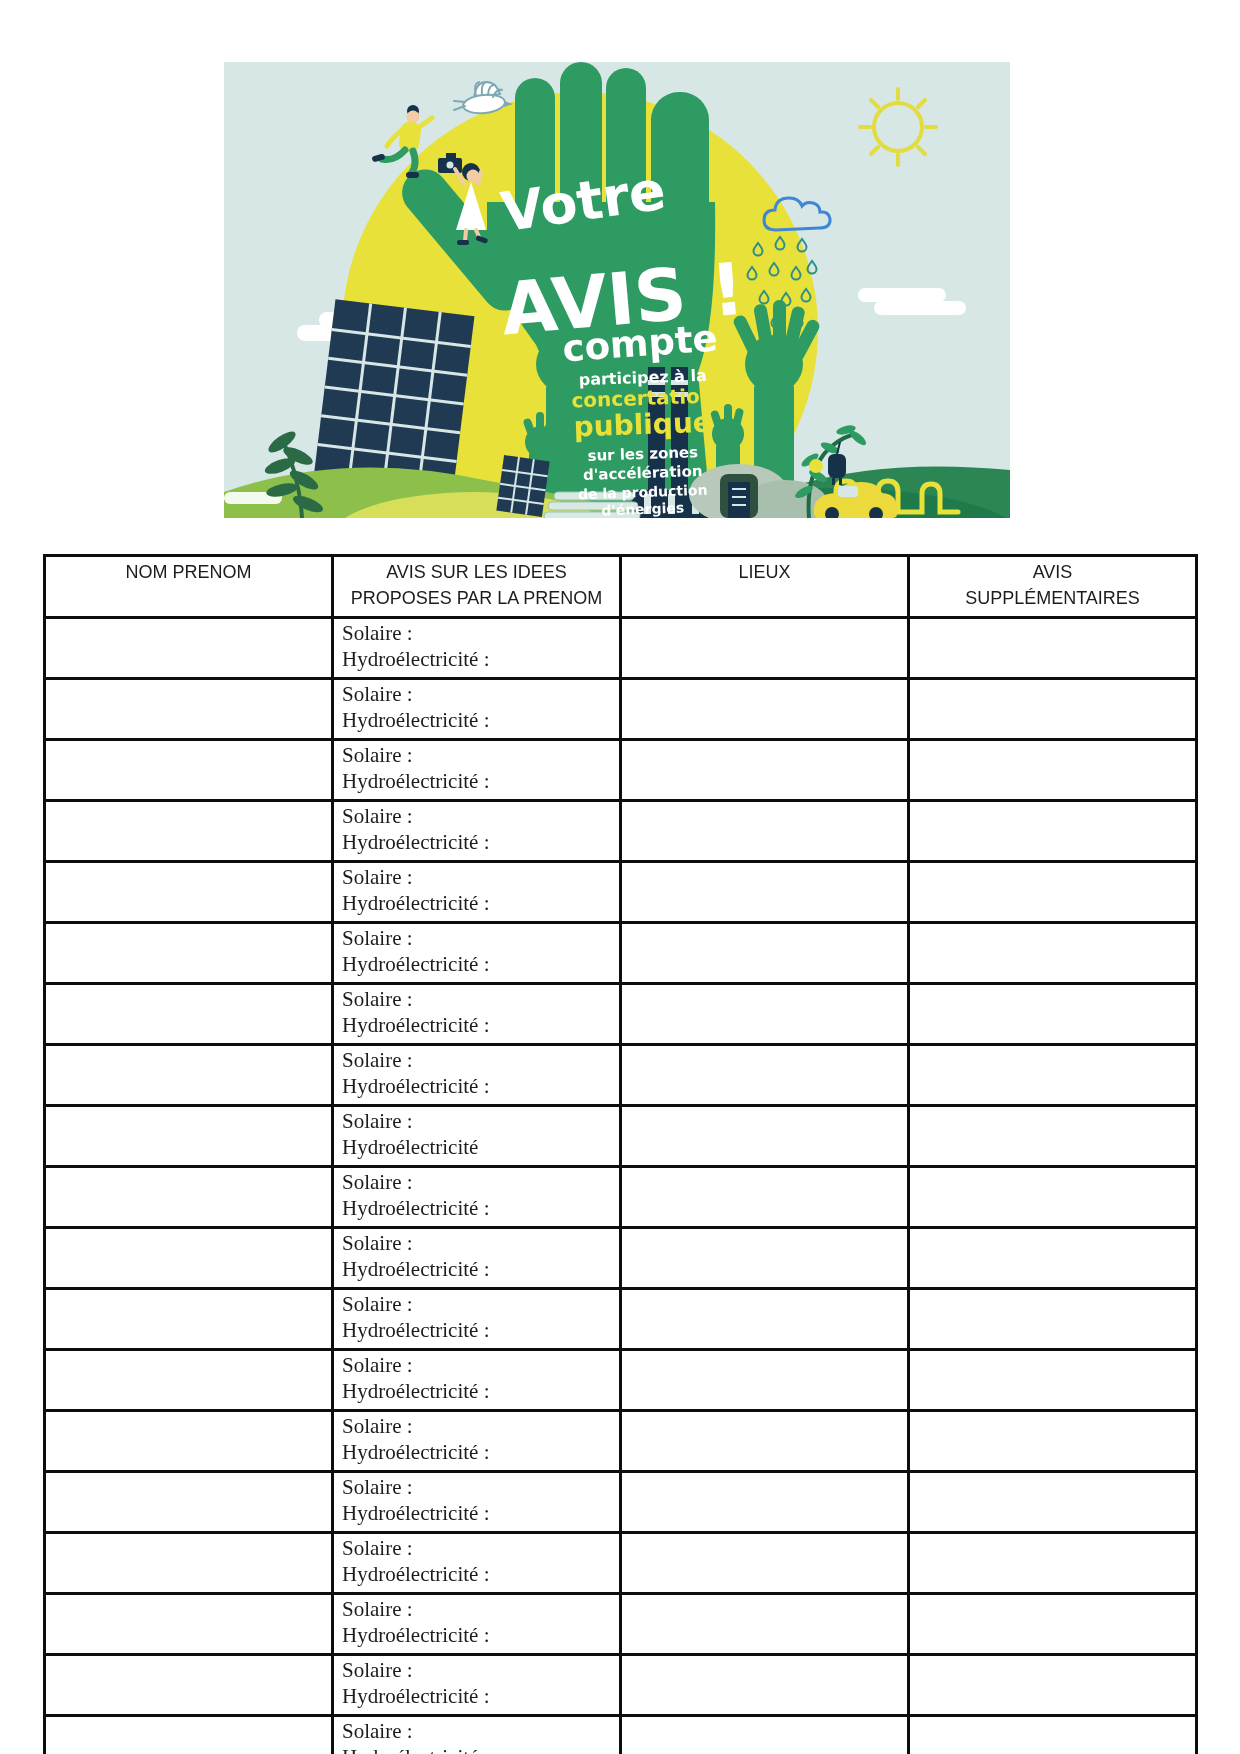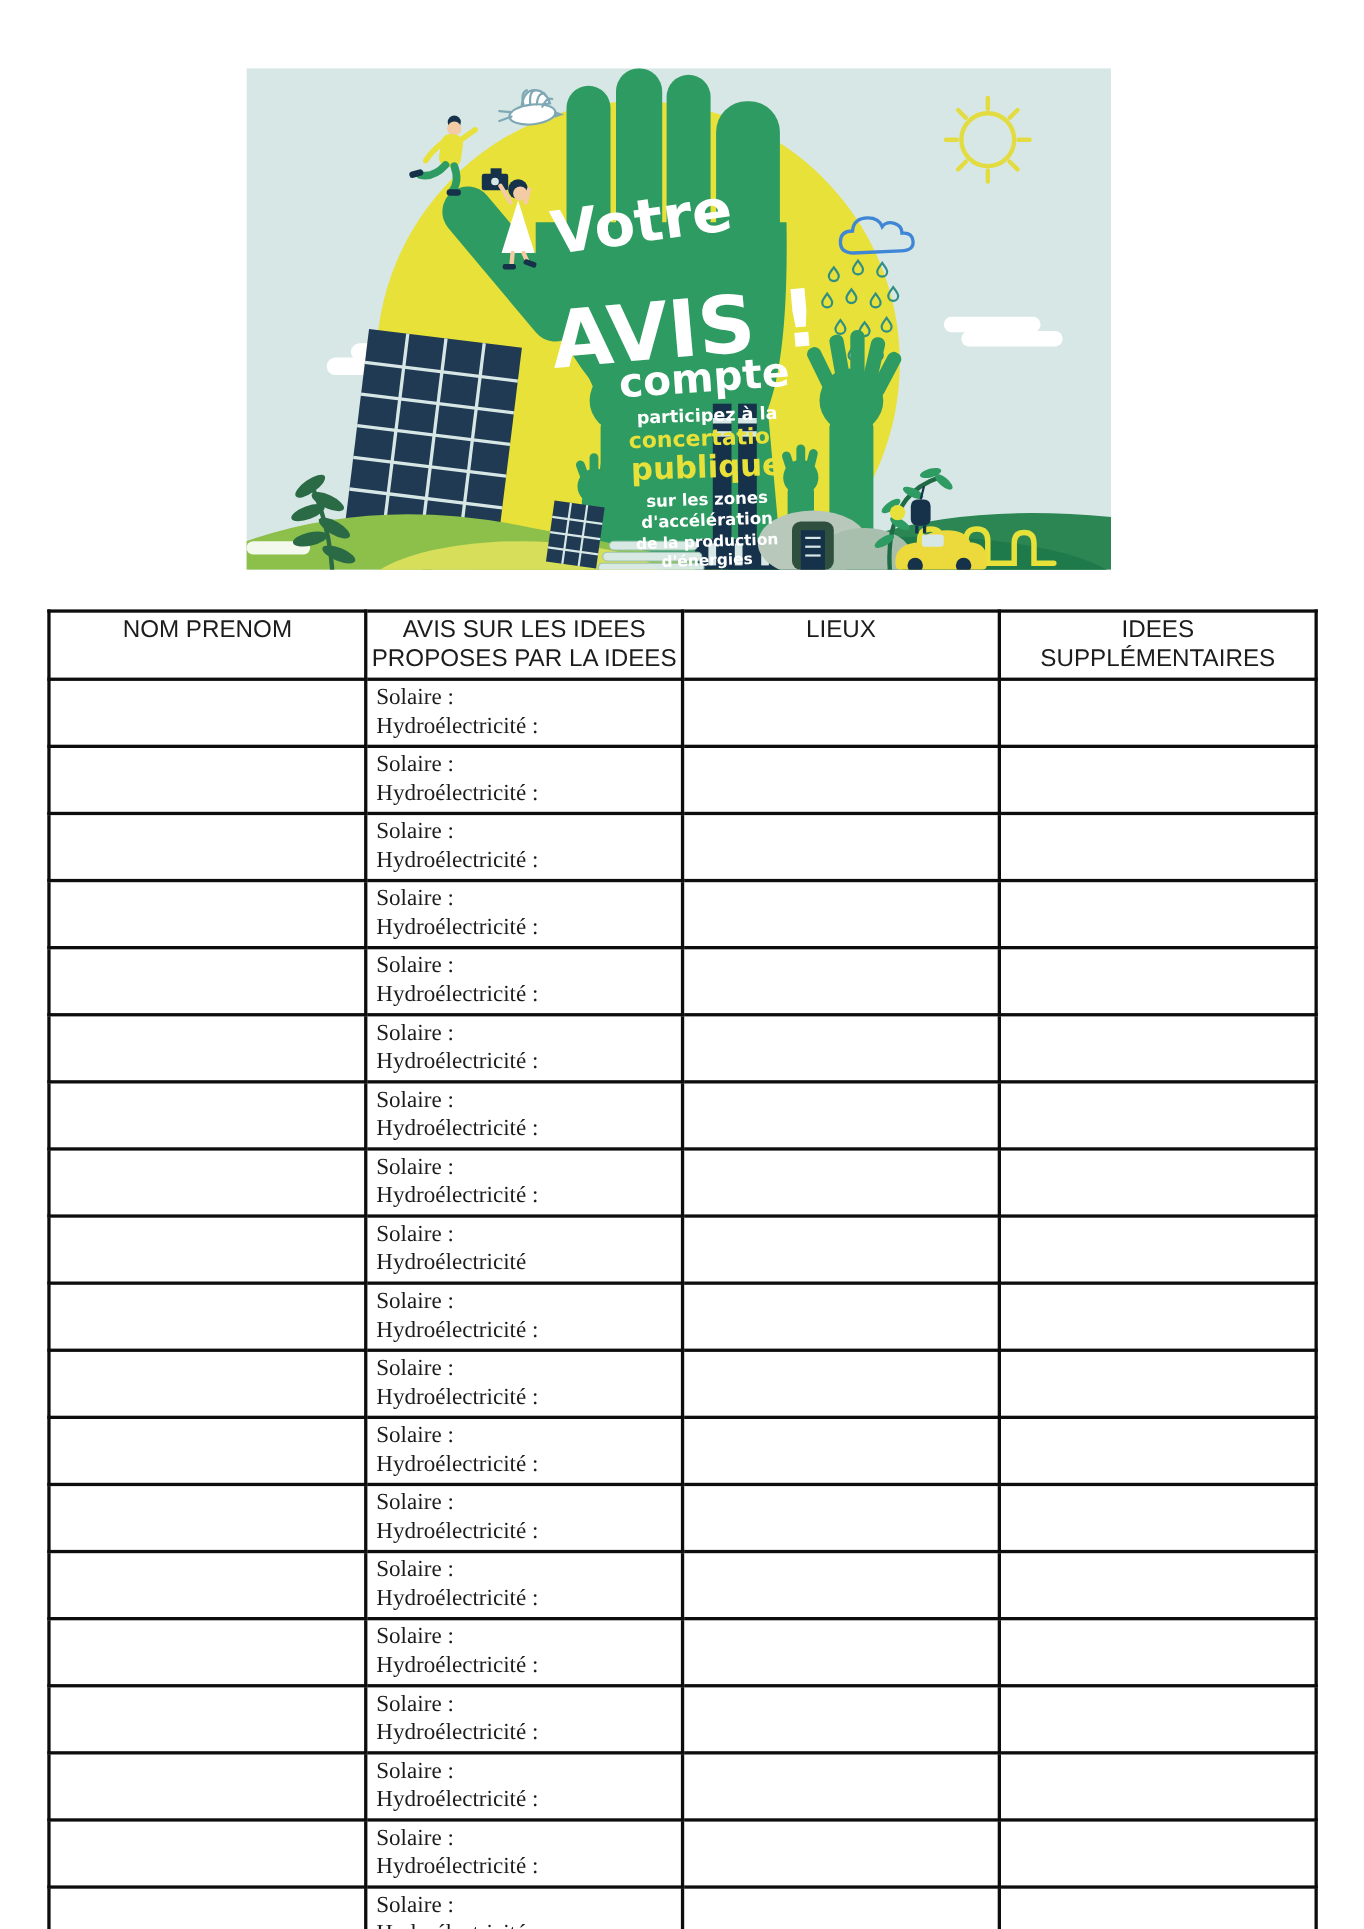--- a/index.html
+++ b/index.html
@@ -4,21 +4,21 @@
 <style>
   html,body{margin:0;padding:0;background:#ffffff;}
   .page{position:relative;width:1240px;height:1754px;background:#ffffff;overflow:hidden;
         font-family:"Liberation Sans",sans-serif;}
   .poster{position:absolute;left:224px;top:62px;width:786px;height:456px;}
   .poster svg{display:block;width:786px;height:456px;}
   .hand-text{font-family:"DejaVu Sans",sans-serif;font-weight:bold;}
   table.form{position:absolute;left:43px;top:554px;width:1152px;border-collapse:collapse;
              table-layout:fixed;}
   table.form th, table.form td{border:3px solid #0d0d0d;vertical-align:top;overflow:hidden;}
-  table.form th{height:57px;font-weight:normal;font-size:22px;line-height:26px;color:#1c1c1c;
+  table.form th{height:57px;font-weight:normal;font-size:18px;line-height:26px;color:#1c1c1c;
                 text-align:center;padding:2px 2px 0 2px;}
   table.form td{height:57px;font-size:21px;line-height:26px;color:#1c1c1c;
                 padding:1px 4px 0 8px;text-align:left;}
   table.form td div{white-space:nowrap;font-family:Liberation Serif, serif;}
 </style>
 </head>
 <body>
 
 <div class="page">
 
@@ -274,27 +274,27 @@
         <col style="width:288px">
         <col style="width:288px">
     </colgroup>
     <thead>
       <tr>
           <th>
             <div>NOM PRENOM</div>
           </th>
           <th>
             <div>AVIS SUR LES IDEES</div>
-            <div>PROPOSES PAR LA IDEES</div>
+            <div>PROPOSES PAR LA PRENOM</div>
           </th>
           <th>
             <div>LIEUX</div>
           </th>
           <th>
-            <div>IDEES</div>
+            <div>AVIS</div>
             <div>SUPPLÉMENTAIRES</div>
           </th>
         </tr>
     </thead>
     <tbody>
         <tr>
           <td></td>
           <td>
             <div>Solaire :</div>
             <div>Hydroélectricité :</div>

